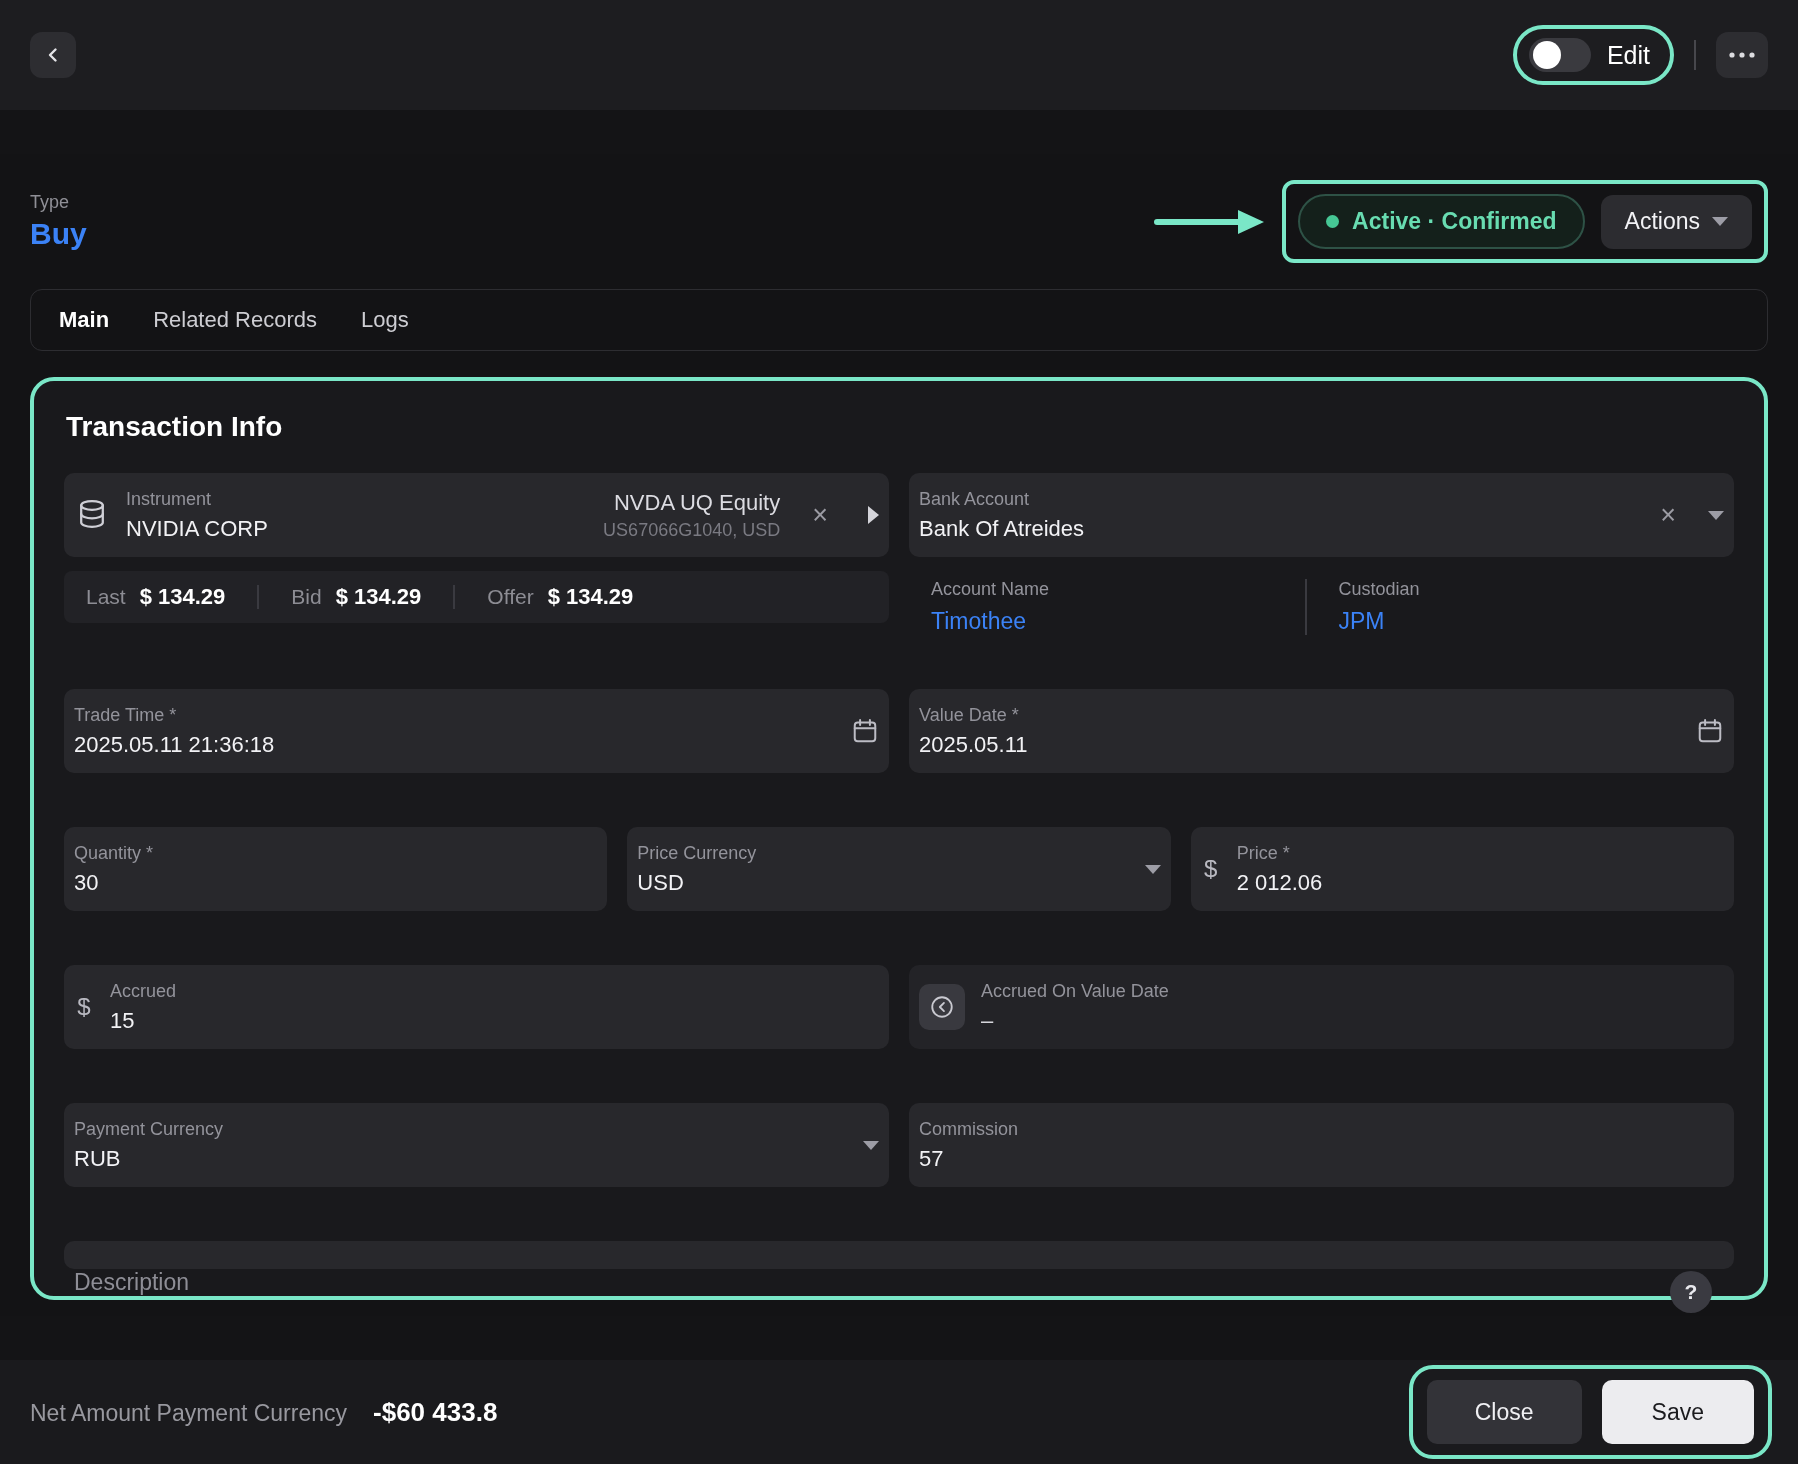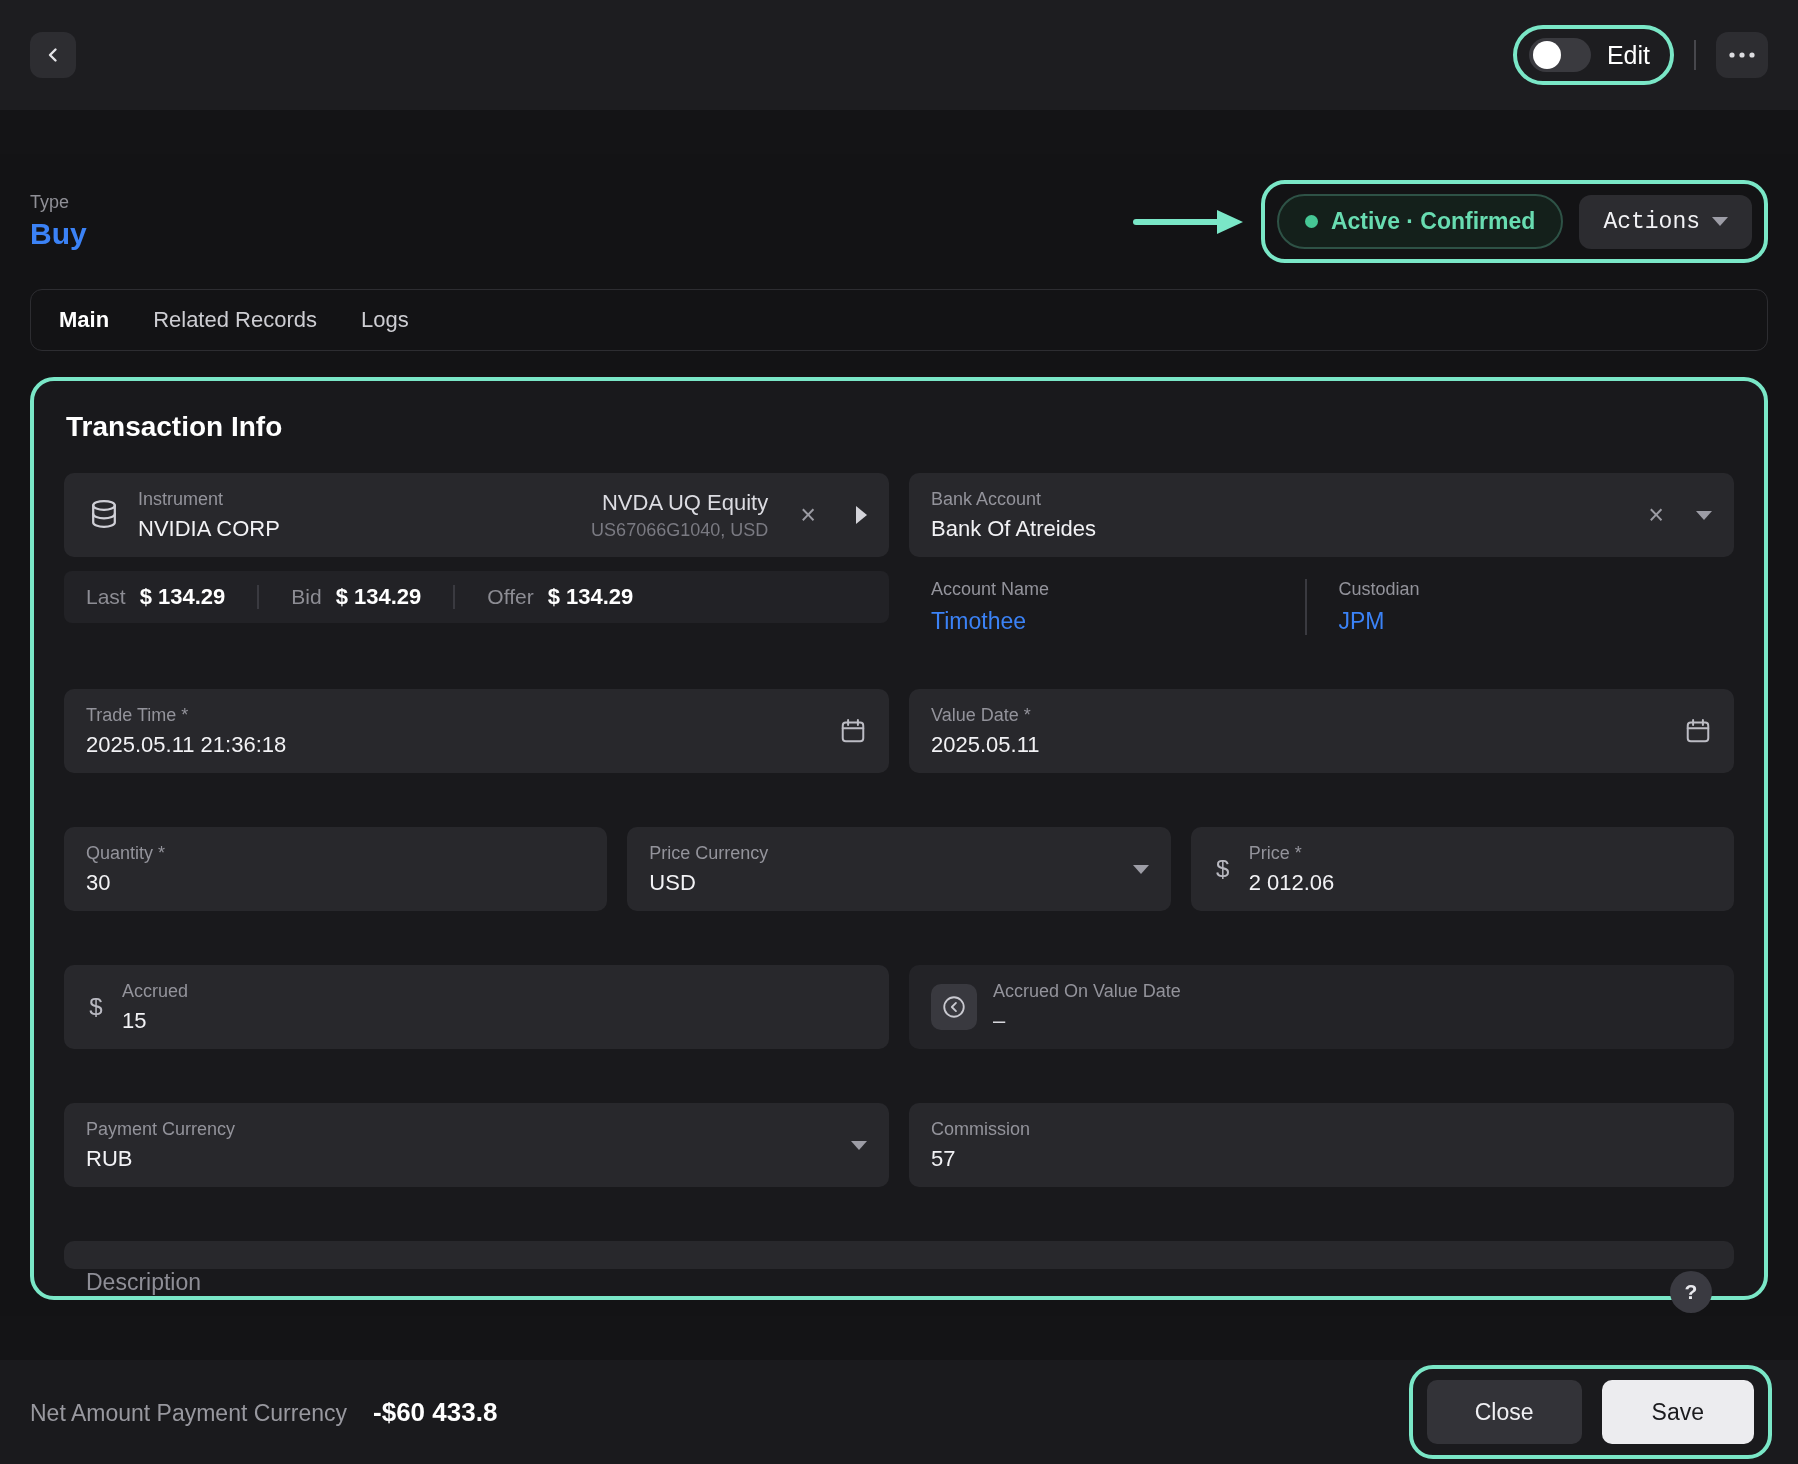--- a/index.html
+++ b/index.html
@@ -40,33 +40,33 @@
   }
 
   
   .main { flex:1; background:#131315; padding:0 30px; display:flex; flex-direction:column; min-height:0; }
 
   .type-row { display:flex; align-items:center; justify-content:space-between; padding-top:26px; }
   .type-label { font-size:18px; color:#8f8f96; }
   .type-value { font-size:30px; font-weight:bold; color:#3b82f6; margin-top:4px; }
 
   .status-area { display:flex; align-items:center; gap:16px; }
-  .status-ring { border-radius:24px; padding:10px 12px; display:flex; align-items:center; gap:16px; }
+  .status-ring { border-radius:12px; padding:10px 12px; display:flex; align-items:center; gap:16px; }
   .status-pill {
     display:flex; align-items:center; gap:13px;
     background:#14201b; border:2px solid #2e5246; border-radius:28px;
     padding:12px 26px;
   }
   .status-dot { width:13px; height:13px; border-radius:50%; background:#46c795; }
   .status-text { font-size:23px; font-weight:bold; color:#68dcb1; }
   .btn-actions {
     background:#2c2c30; border:none; border-radius:12px; color:#f2f2f5;
     font-size:23px; padding:0 24px; height:54px;
     display:flex; align-items:center; gap:12px; cursor:pointer;
-    font-family:Liberation Mono, monospace;
+    font-family:Liberation Sans, sans-serif;
   }
   .caret-down { width:0; height:0; border-left:8px solid transparent; border-right:8px solid transparent; border-top:9px solid #9d9da6; }
   .caret-right { width:0; height:0; border-top:9px solid transparent; border-bottom:9px solid transparent; border-left:11px solid #d4d4da; }
 
   .tabs {
     margin-top:26px; border:1px solid #2d2d31; border-radius:12px;
     display:flex; align-items:center; gap:44px; padding:17px 28px; flex-shrink:0;
   }
   .tab { font-size:22px; color:#cdcdd2; cursor:pointer; }
   .tab.active { color:#ffffff; font-weight:bold; }
@@ -78,21 +78,21 @@
     padding:26px 30px 28px; display:flex; flex-direction:column;
   }
   .panel-title { font-size:28px; font-weight:bold; color:#ffffff; margin:4px 0 30px 2px; }
 
   .form-row { display:flex; gap:20px; margin-bottom:54px; }
   .form-row.desc-row { flex:1; margin-bottom:0; min-height:0; }
   .col { flex:1; display:flex; flex-direction:column; min-width:0; }
 
   .field {
     background:#28282c; border-radius:10px; height:84px;
-    display:flex; align-items:center; padding:0 22px; gap:16px;
+    display:flex; align-items:center; padding:0 10px; gap:16px;
     cursor:pointer; position:relative; min-width:0;
   }
   .field.flex1 { flex:1; }
   .field-body { flex:1; min-width:0; display:flex; flex-direction:column; justify-content:center; }
   .f-label { font-size:18px; color:#93939b; }
   .f-value { font-size:22px; color:#f2f2f5; margin-top:6px; white-space:nowrap; }
 
   .inst-meta { text-align:right; margin-right:14px; }
   .inst-ticker { font-size:22px; color:#dcdce2; }
   .inst-isin { font-size:18px; color:#7a7a82; margin-top:4px; }

